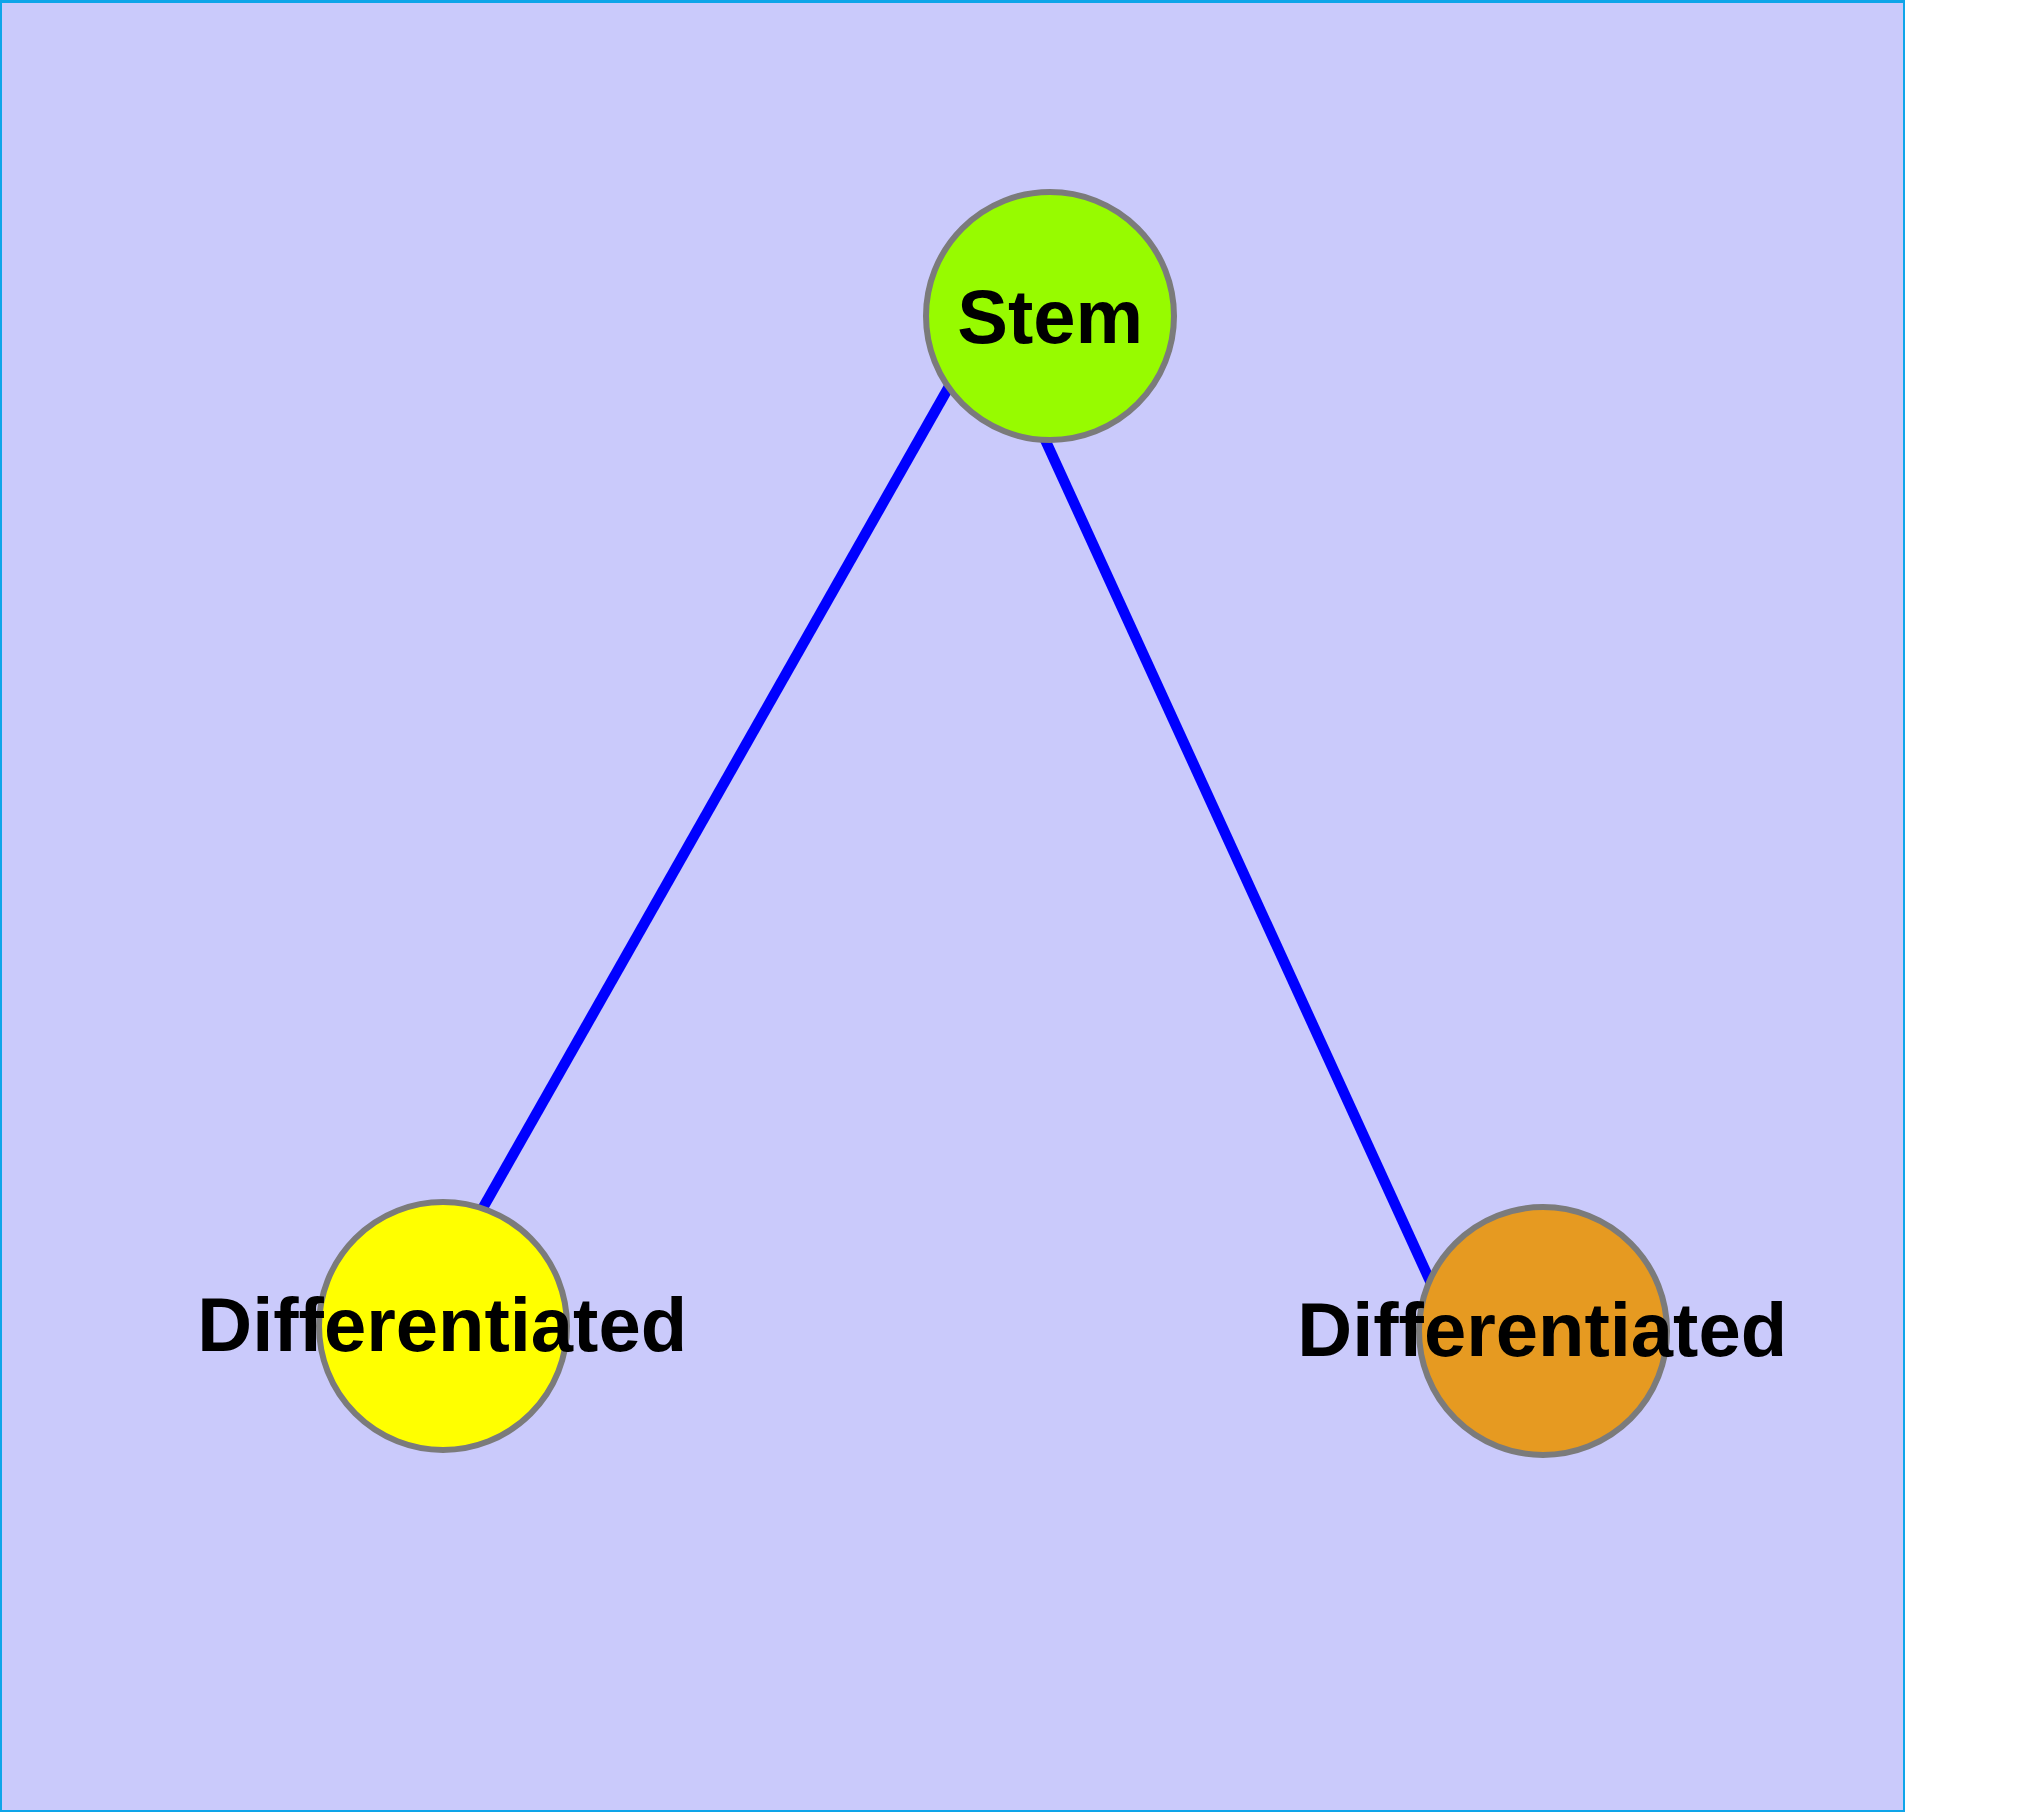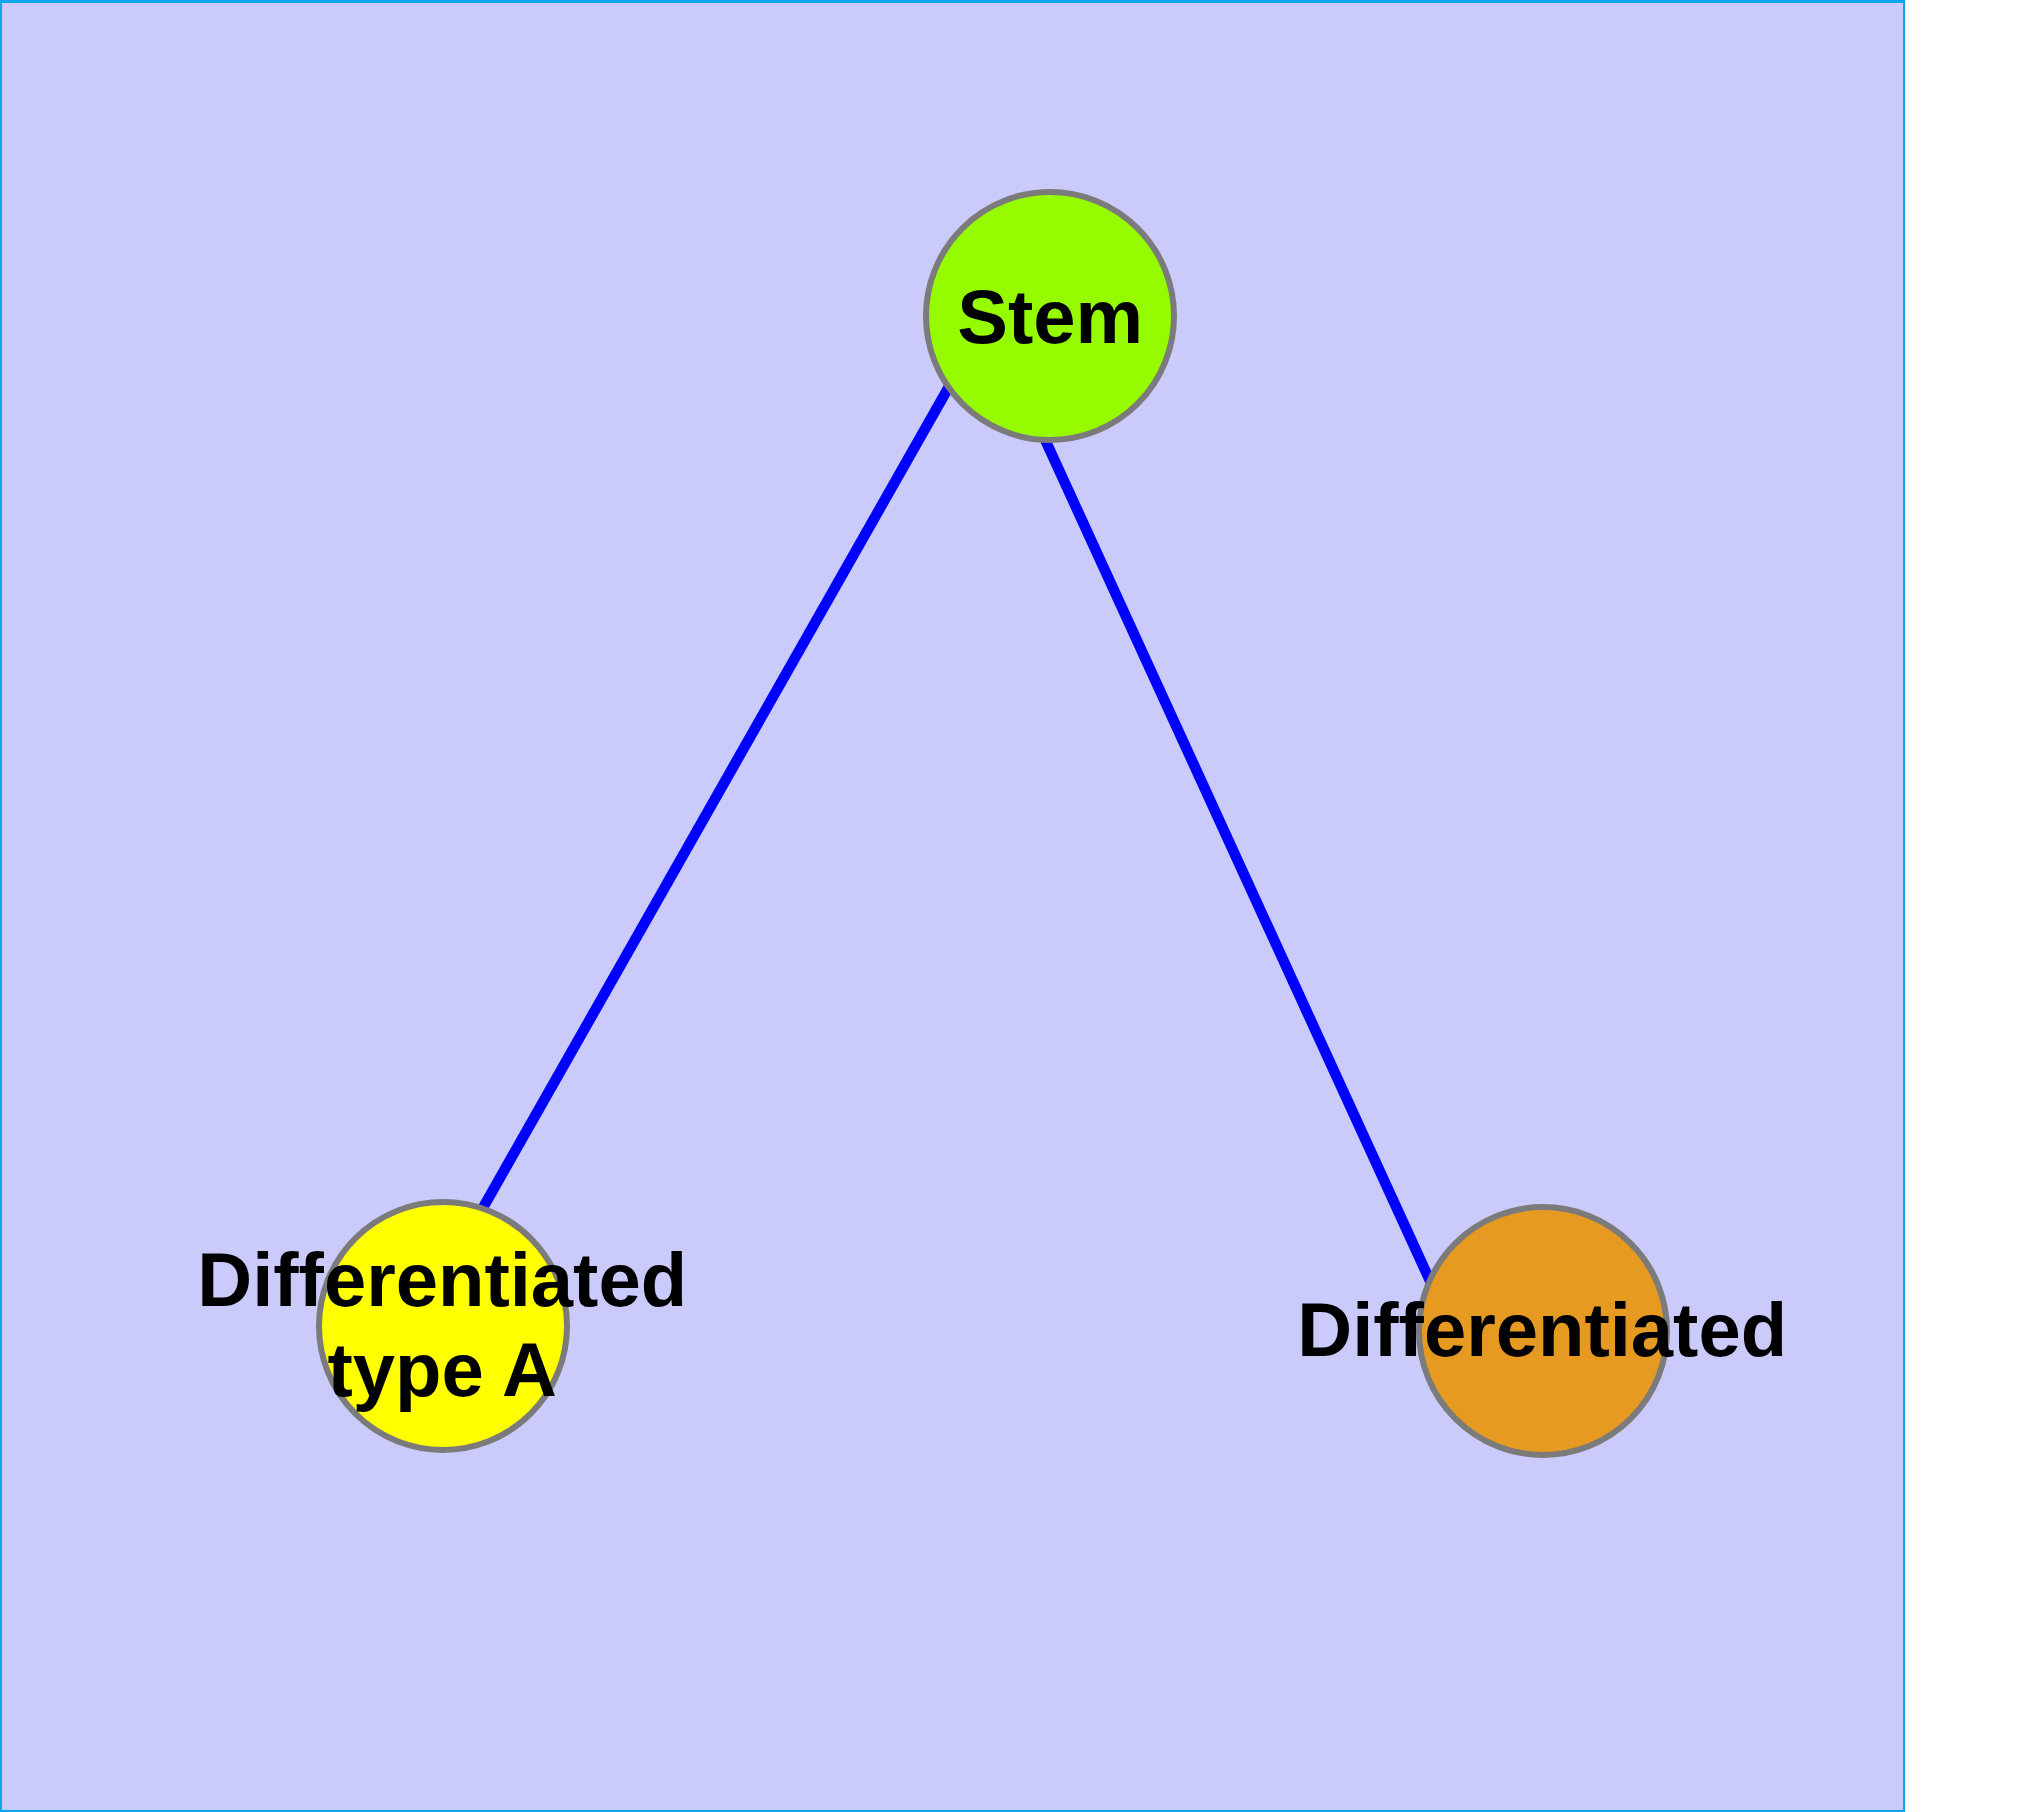--- a/index.html
+++ b/index.html
@@ -76,21 +76,20 @@
     <div class="node node-type-a" style="background-color: rgb(255, 255, 0);"></div>
 
     <div class="node node-type-b" style="background-color: rgb(230, 154, 33);"></div>
 
     <div class="node-label label-stem">
       <span>Stem</span>
     </div>
 
     <div class="node-label label-type-a">
       <span>Differentiated</span>
-      <span>type A</span>
     </div>
 
     <div class="node-label label-type-b">
       <span>Differentiated</span>
     </div>
 
   </div>
 </div>
 
 

